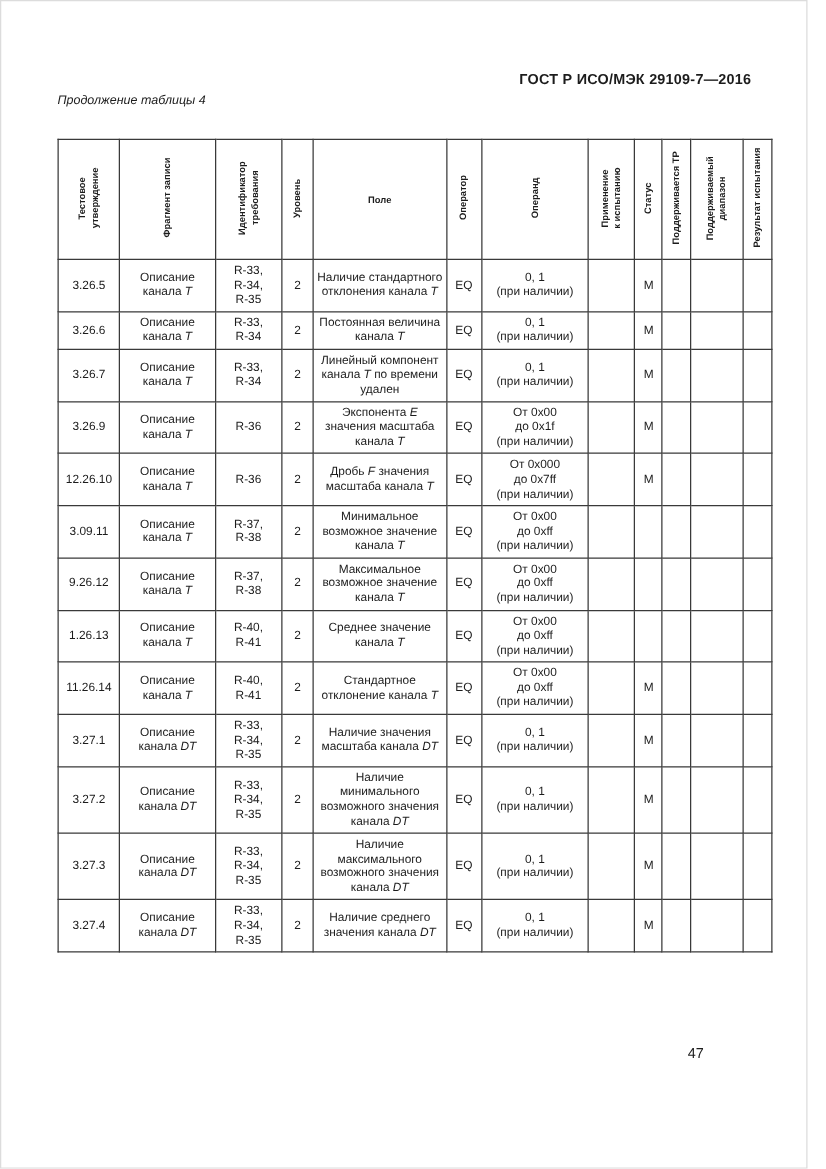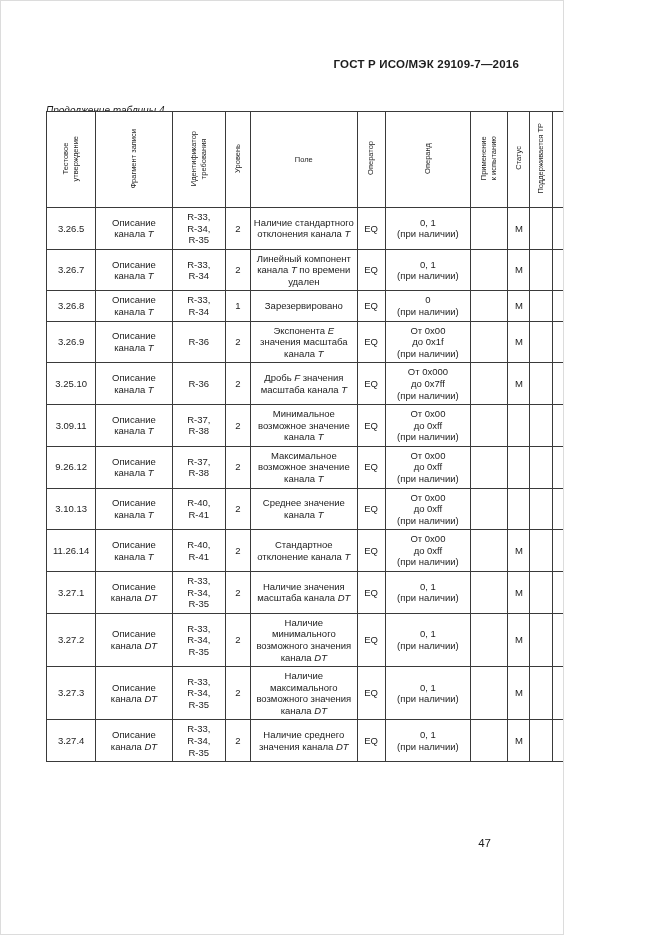--- a/index.html
+++ b/index.html
@@ -4,57 +4,57 @@
 <style>
   * { margin: 0; padding: 0; box-sizing: border-box; }
   html, body { background: #ffffff; }
   body {
     font-family: "Liberation Sans", sans-serif;
     color: #1c1c1c;
     -webkit-font-smoothing: antialiased;
   }
   .page {
     position: relative;
-    width: 564px;
+    width: 646px;
     height: 935px;
     background: #ffffff;
     border: 1px solid #dcdcdc;
     overflow: hidden;
   }
   .doc-header {
     position: absolute;
     top: 57px;
     right: 44px;
     font-size: 11.5px;
     font-weight: bold;
     letter-spacing: 0.2px;
   }
   .table-caption {
     position: absolute;
-    top: 104px;
+    top: 74px;
     left: 45px;
     font-size: 10px;
     font-style: italic;
   }
   table.main-table {
     position: absolute;
     top: 110px;
     left: 45px;
     width: 572px;
     border-collapse: collapse;
     table-layout: fixed;
   }
   .main-table th, .main-table td {
     border: 1px solid #3a3a3a;
     background: #ffffff;
   }
   .main-table th {
     height: 96px;
     padding: 2px 1px;
-    font-weight: normal;
+    font-weight: bold;
     font-size: 7.5px;
     text-align: center;
     vertical-align: middle;
     line-height: 1.25;
   }
   .vtext {
     display: inline-block;
     writing-mode: vertical-rl;
     transform: rotate(180deg);
     max-height: 90px;
@@ -65,21 +65,21 @@
     padding: 3px 2px;
     font-size: 9.5px;
     line-height: 1.22;
     text-align: center;
     vertical-align: middle;
     word-wrap: break-word;
   }
   .page-number {
     position: absolute;
     top: 836px;
-    right: 72px;
+    right: 82px;
     font-size: 11.5px;
   }
 </style>
 </head>
 <body>
 
 <div class="page">
 
   <div class="doc-header">ГОСТ Р ИСО/МЭК 29109-7—2016</div>
 
@@ -125,63 +125,63 @@
     <td>Наличие стандартного отклонения канала <i>T</i></td>
     <td>EQ</td>
     <td>0, 1<br>(при наличии)</td>
     <td></td>
     <td>М</td>
     <td></td>
     <td></td>
     <td></td>
   </tr>
         <tr>
+    <td>3.26.6</td>
+    <td>Описание канала <i>T</i></td>
+    <td>R-33,<br>R-34</td>
+    <td>2</td>
+    <td>Постоянная величина канала <i>T</i></td>
+    <td>EQ</td>
+    <td>0, 1<br>(при наличии)</td>
+    <td></td>
+    <td>М</td>
+    <td></td>
+    <td></td>
+    <td></td>
+  </tr>
+        <tr>
     <td>3.26.7</td>
     <td>Описание канала <i>T</i></td>
     <td>R-33,<br>R-34</td>
     <td>2</td>
     <td>Линейный компонент канала <i>T</i> по времени удален</td>
     <td>EQ</td>
     <td>0, 1<br>(при наличии)</td>
     <td></td>
     <td>М</td>
     <td></td>
     <td></td>
     <td></td>
   </tr>
         <tr>
-    <td>3.26.8</td>
-    <td>Описание канала <i>T</i></td>
-    <td>R-33,<br>R-34</td>
-    <td>1</td>
-    <td>Зарезервировано</td>
-    <td>EQ</td>
-    <td>0<br>(при наличии)</td>
-    <td></td>
-    <td>М</td>
-    <td></td>
-    <td></td>
-    <td></td>
-  </tr>
-        <tr>
     <td>3.26.9</td>
     <td>Описание канала <i>T</i></td>
     <td>R-36</td>
     <td>2</td>
     <td>Экспонента <i>E</i> значения масштаба канала <i>T</i></td>
     <td>EQ</td>
     <td>От 0x00<br>до 0x1f<br>(при наличии)</td>
     <td></td>
     <td>М</td>
     <td></td>
     <td></td>
     <td></td>
   </tr>
         <tr>
-    <td>3.25.10</td>
+    <td>12.26.10</td>
     <td>Описание канала <i>T</i></td>
     <td>R-36</td>
     <td>2</td>
     <td>Дробь <i>F</i> значения масштаба канала <i>T</i></td>
     <td>EQ</td>
     <td>От 0x000<br>до 0x7ff<br>(при наличии)</td>
     <td></td>
     <td>М</td>
     <td></td>
     <td></td>
@@ -209,21 +209,21 @@
     <td>Максимальное возможное значение канала <i>T</i></td>
     <td>EQ</td>
     <td>От 0x00<br>до 0xff<br>(при наличии)</td>
     <td></td>
     <td></td>
     <td></td>
     <td></td>
     <td></td>
   </tr>
         <tr>
-    <td>3.10.13</td>
+    <td>1.26.13</td>
     <td>Описание канала <i>T</i></td>
     <td>R-40,<br>R-41</td>
     <td>2</td>
     <td>Среднее значение канала <i>T</i></td>
     <td>EQ</td>
     <td>От 0x00<br>до 0xff<br>(при наличии)</td>
     <td></td>
     <td></td>
     <td></td>
     <td></td>

